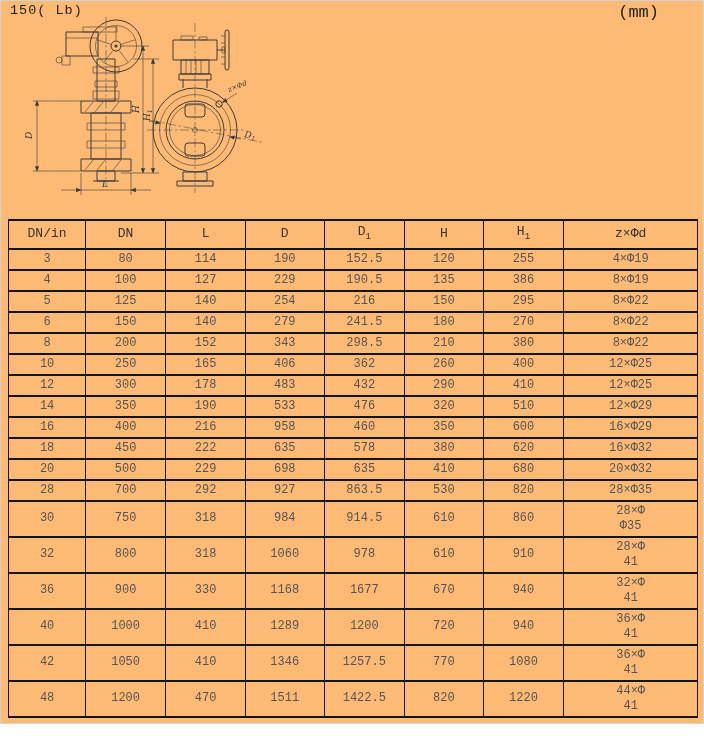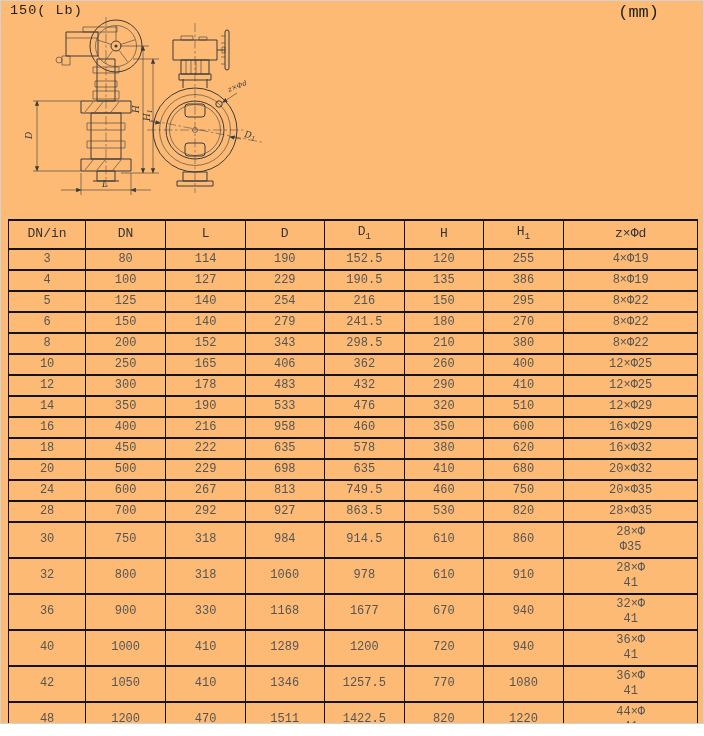--- a/index.html
+++ b/index.html
@@ -326,30 +326,20 @@
           <td>20</td>
           <td>500</td>
           <td>229</td>
           <td>698</td>
           <td>635</td>
           <td>410</td>
           <td>680</td>
           <td>20×Φ32</td>
         </tr>
         <tr>
-          <td>24</td>
-          <td>600</td>
-          <td>267</td>
-          <td>813</td>
-          <td>749.5</td>
-          <td>460</td>
-          <td>750</td>
-          <td>20×Φ35</td>
-        </tr>
-        <tr>
           <td>28</td>
           <td>700</td>
           <td>292</td>
           <td>927</td>
           <td>863.5</td>
           <td>530</td>
           <td>820</td>
           <td>28×Φ35</td>
         </tr>
         <tr>

